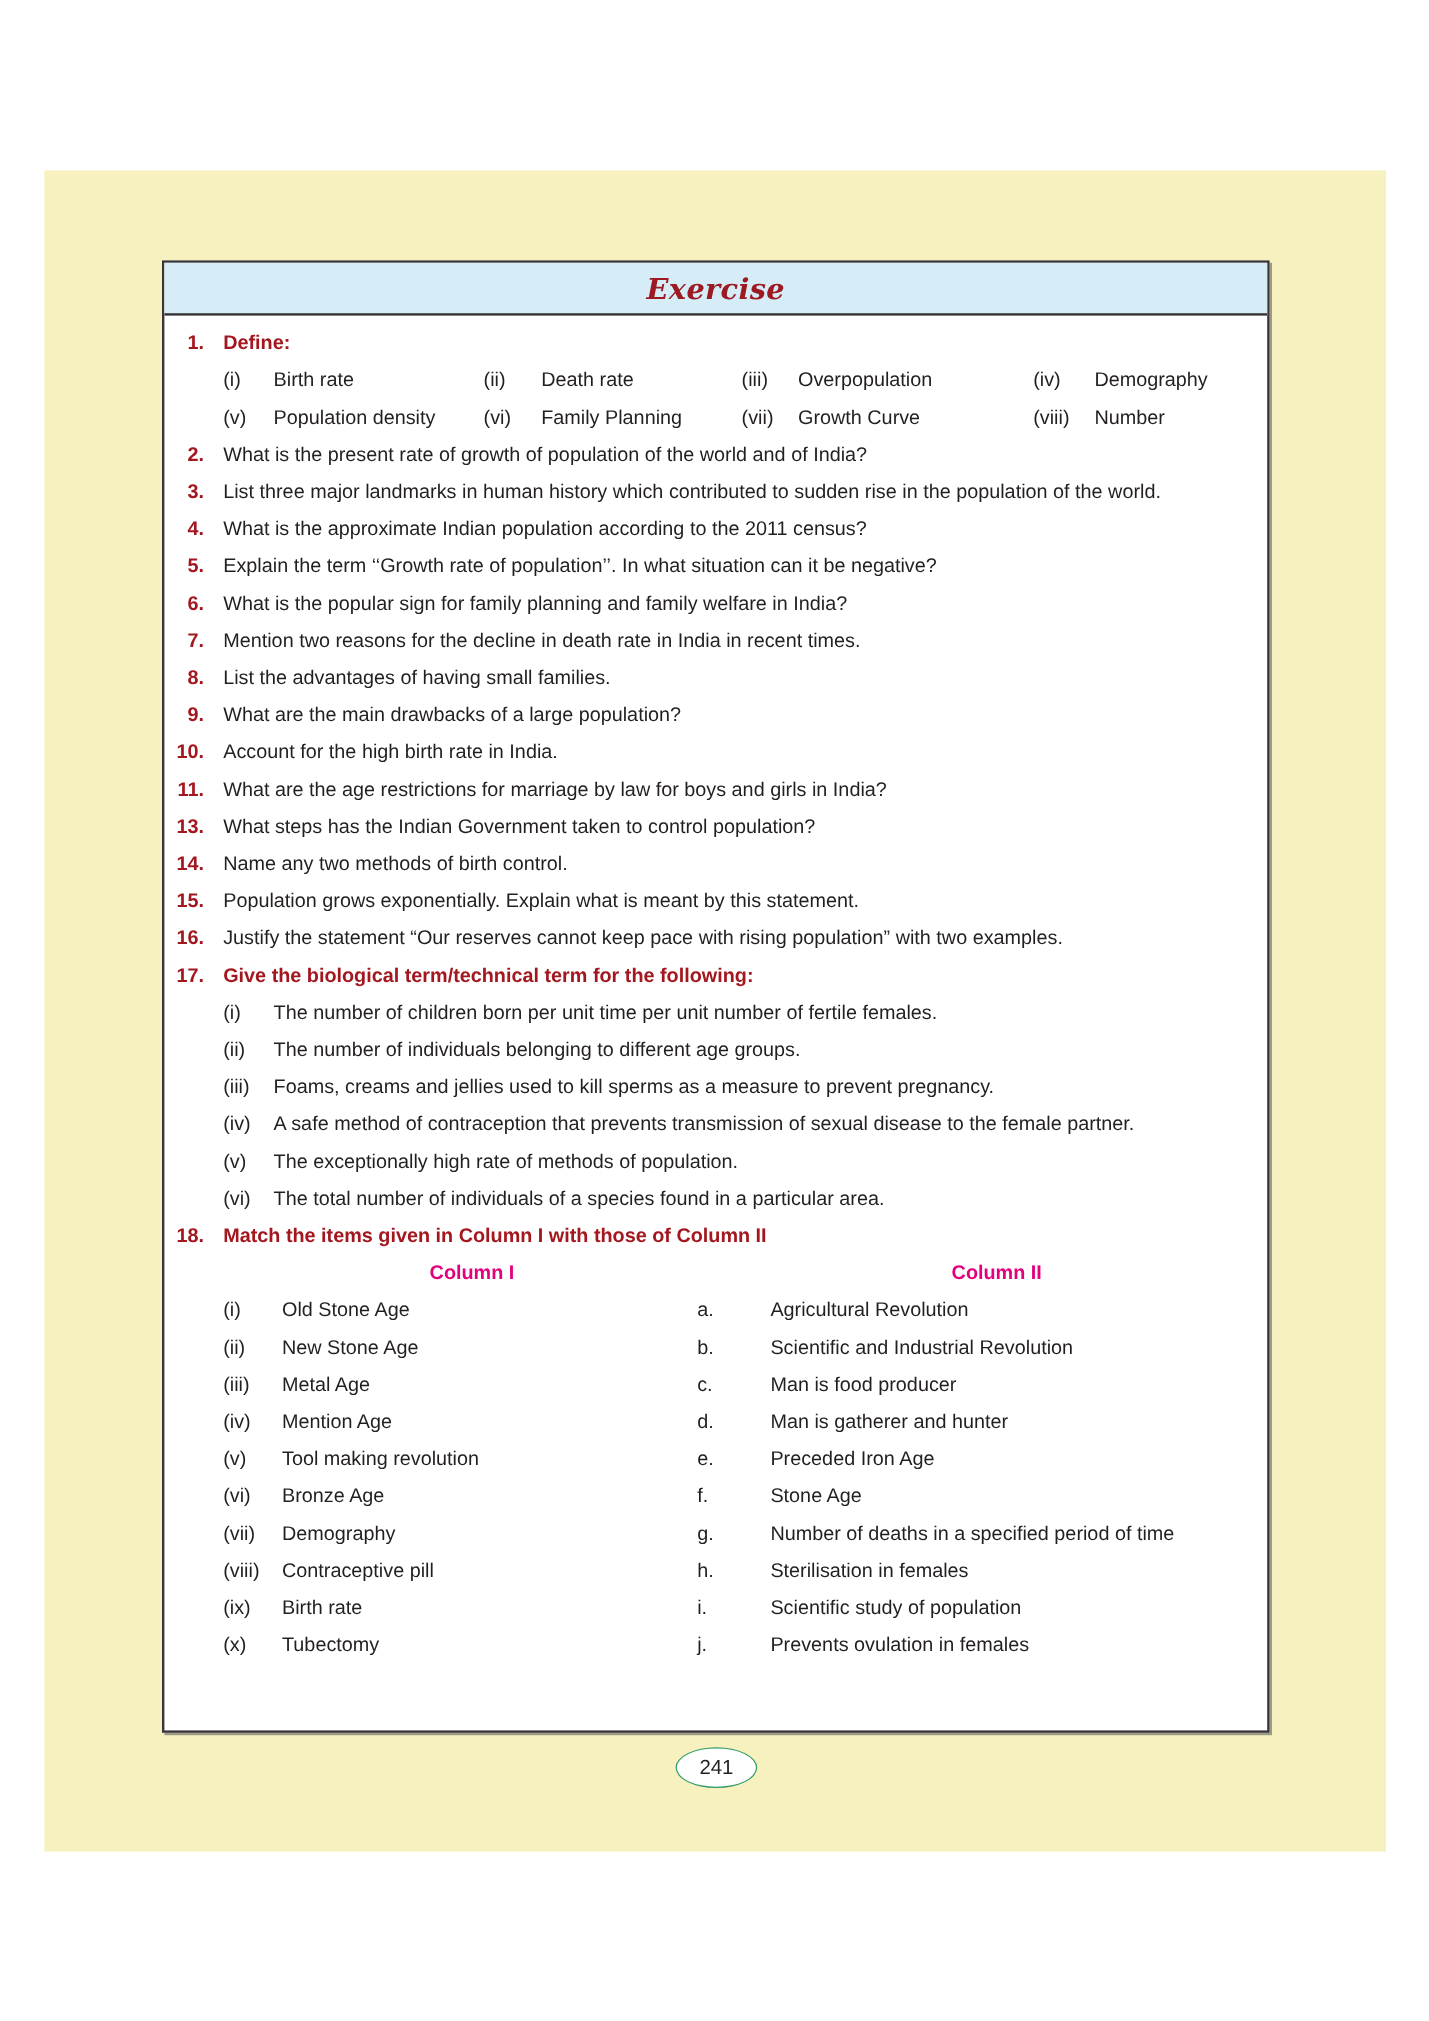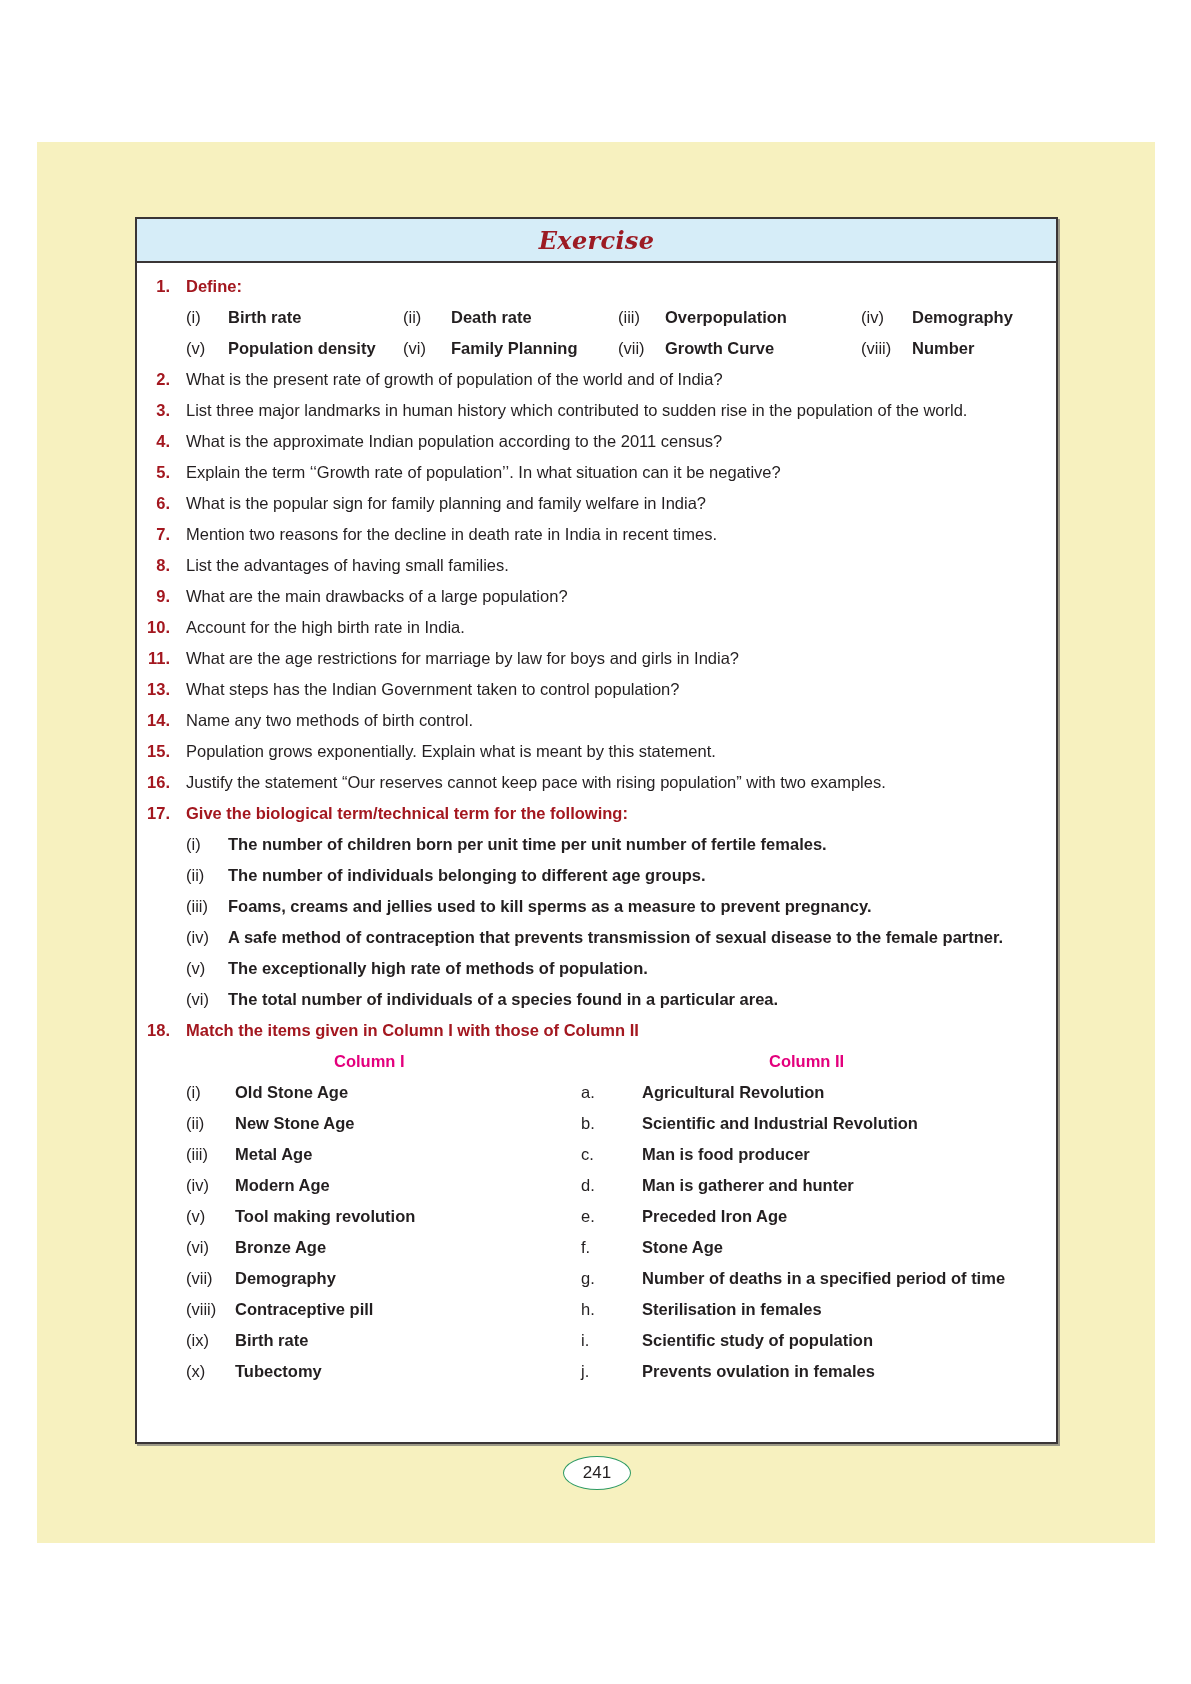--- a/index.html
+++ b/index.html
@@ -11,22 +11,22 @@
   .box-header { height:42px; background:#d6edf8; border-bottom:2px solid #3a3536;
          display:flex; align-items:center; justify-content:center; }
   .box-title { font-family:"DejaVu Serif", serif; font-style:italic; font-weight:bold;
          font-size:24px; color:#9c1b23; letter-spacing:0.3px; }
   .content { position:relative; padding-top:8px; }
   .row { position:relative; height:31px; line-height:31px; font-size:16.5px; white-space:nowrap; }
   .qnum { position:absolute; left:0; width:33px; text-align:right; color:#a3171f; font-weight:bold; }
   .qtext { position:absolute; left:49px; }
   .qtext.red { color:#a3171f; font-weight:bold; }
   .sub-roman { position:absolute; color:#231f20; }
-  .sub-text { position:absolute;font-weight:bold; }
-  .col-head { position:absolute; color:#e3007d; font-weight:bold; }
+  .sub-text { position:absolute; }
+  .col-head { position:absolute; color:#e3007d; font-weight:bold;margin-left:24px; }
   .page-num { position:absolute; left:563px; top:1456px; width:66px; height:32px;
          border:1.5px solid #2e9a63; border-radius:50%; background:#ffffff;
          display:flex; align-items:center; justify-content:center; font-size:17px; color:#231f20; }
 </style>
 </head>
 <body>
 
 <div class="page-bg"></div>
 
 <div class="box">
@@ -168,21 +168,21 @@
         <span class="sub-text" style="left:505px">Scientific and Industrial Revolution</span>
       </div>
     <div class="row">
         <span class="sub-roman" style="left:49px">(iii)</span>
         <span class="sub-text" style="left:98px">Metal Age</span>
         <span class="sub-roman" style="left:444px">c.</span>
         <span class="sub-text" style="left:505px">Man is food producer</span>
       </div>
     <div class="row">
         <span class="sub-roman" style="left:49px">(iv)</span>
-        <span class="sub-text" style="left:98px">Modern Age</span>
+        <span class="sub-text" style="left:98px">Mention Age</span>
         <span class="sub-roman" style="left:444px">d.</span>
         <span class="sub-text" style="left:505px">Man is gatherer and hunter</span>
       </div>
     <div class="row">
         <span class="sub-roman" style="left:49px">(v)</span>
         <span class="sub-text" style="left:98px">Tool making revolution</span>
         <span class="sub-roman" style="left:444px">e.</span>
         <span class="sub-text" style="left:505px">Preceded Iron Age</span>
       </div>
     <div class="row">

